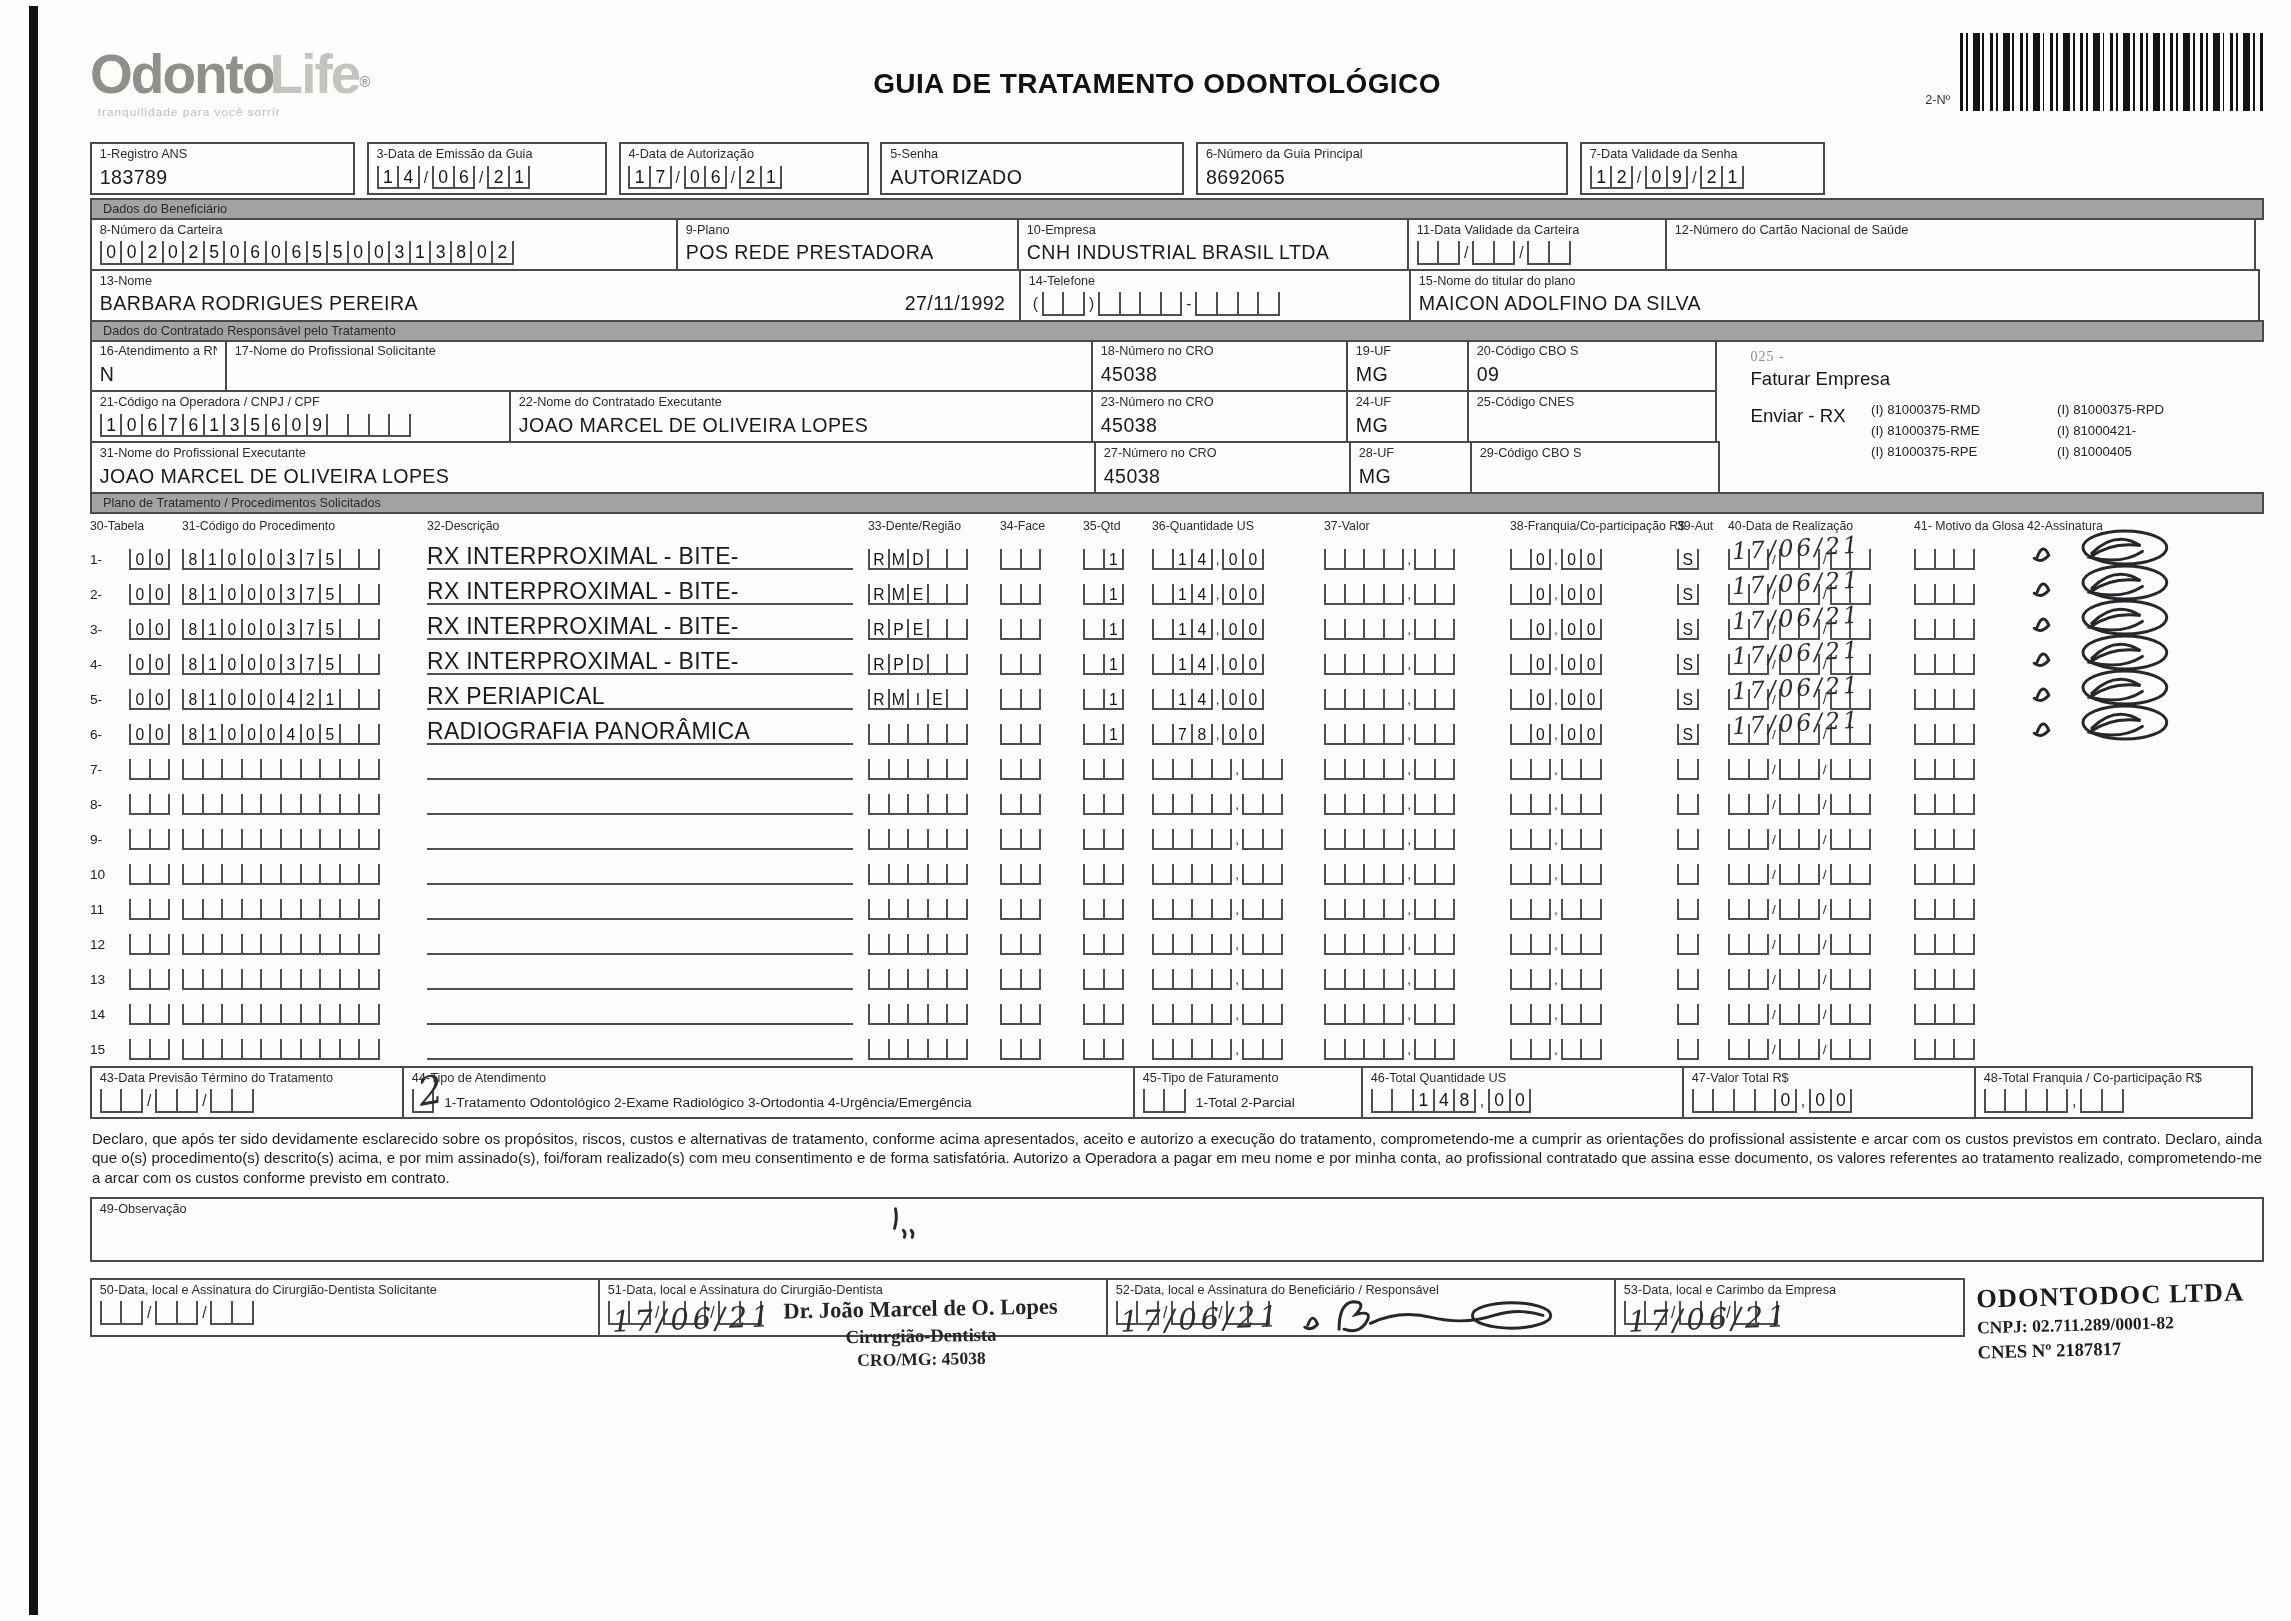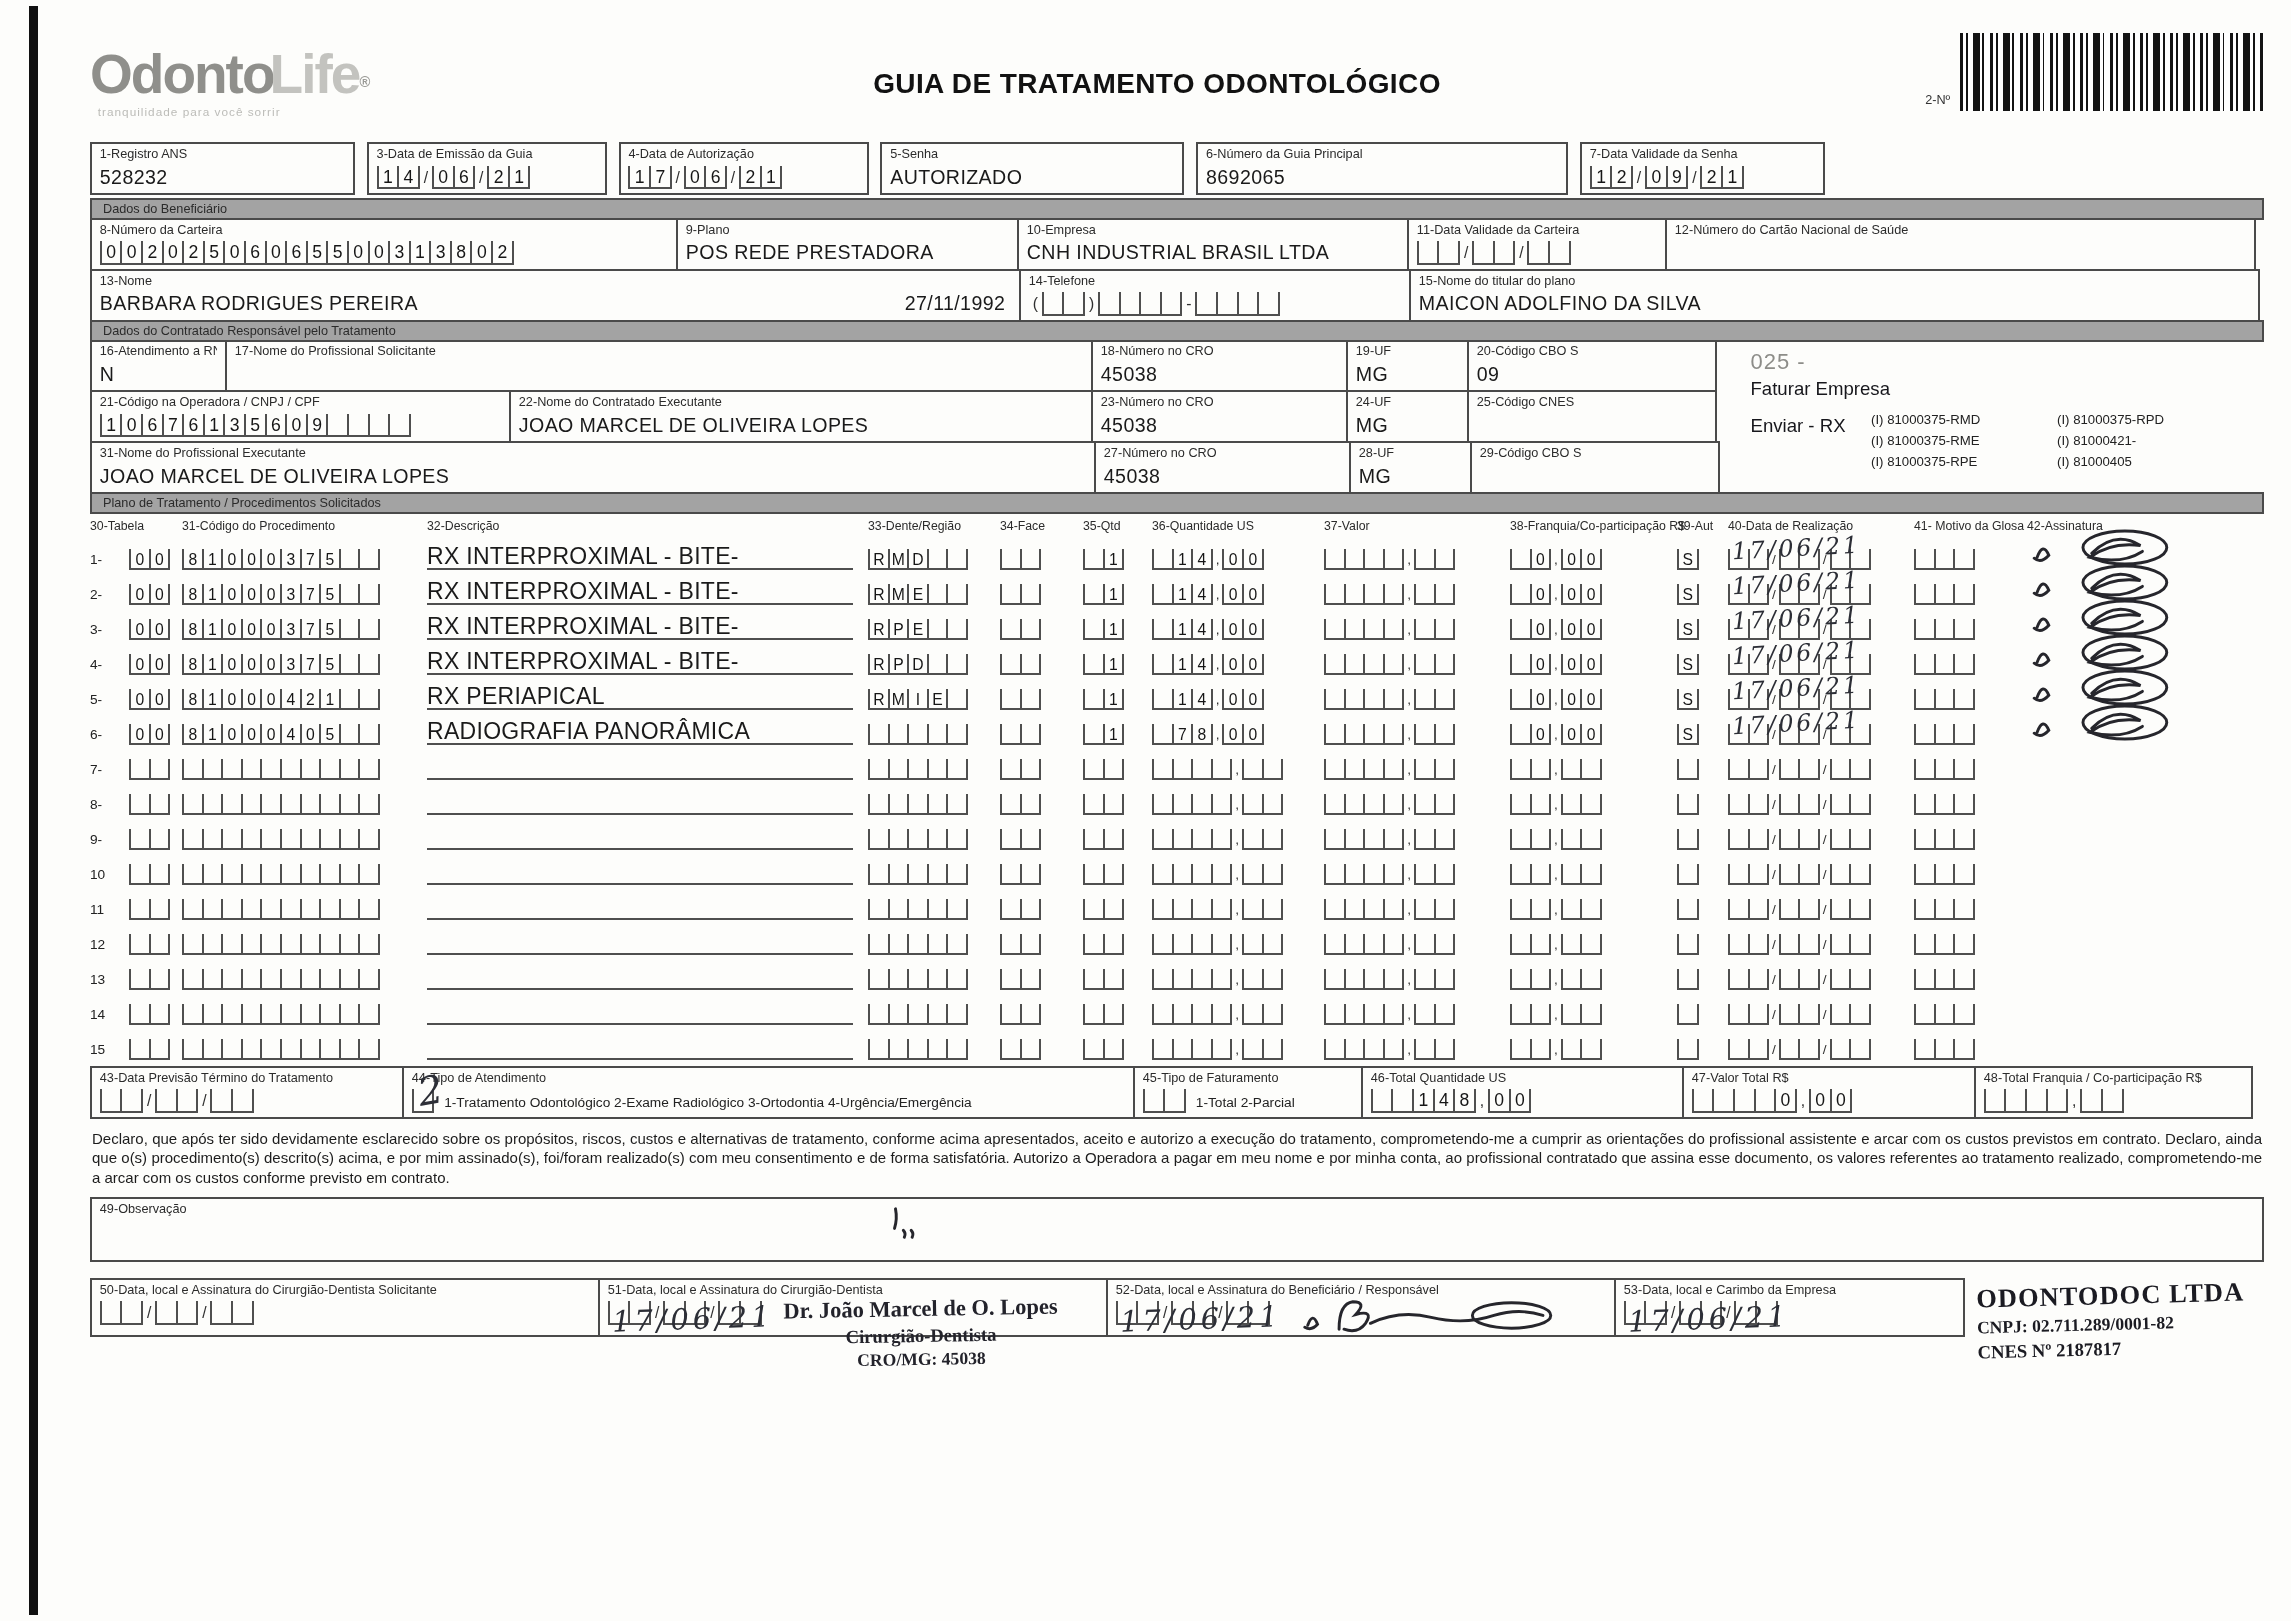--- a/index.html
+++ b/index.html
@@ -40,21 +40,21 @@
   
   .comb{display:inline-flex;align-items:flex-end;padding-top:3.9px;}
   .comb-cell{width:20.6px;height:23.5px;border-left:2px solid #4f4f4f;border-bottom:2px solid #4f4f4f;text-align:center;font-size:17.6px;line-height:23.5px;color:#161616;}
   .comb-end{width:0;height:23.5px;border-left:2px solid #4f4f4f;}
   .comb-sep{font-size:15.7px;line-height:23.5px;padding:0 3.9px;color:#2f2f2f;}
 
   
   .contratado-wrap{display:flex;}
   .contratado-left{width:1635px;}
   .right-notes{flex:1;padding:7.8px 0 0 25.5px;}
-  .note-code{font-size:22px;color:#8d8d89;letter-spacing:1px;}
+  .note-code{font-size:14px;color:#8d8d89;letter-spacing:1px;font-family:Liberation Serif, serif;}
   .note-strong{font-size:18.6px;color:#17171c;margin-top:2.9px;white-space:nowrap;}
   .notes-flex{display:flex;gap:25.5px;margin-top:11.8px;}
   .note-refs{display:grid;grid-template-columns:186px 167px;font-size:13.2px;color:#222;row-gap:5.9px;}
 
   
   .ptable{margin-top:2px;}
   .thead{display:flex;font-size:12.3px;color:#2b2b2b;margin:4.9px 0 2px;}
   .th{white-space:nowrap;overflow:visible;}
   .trow{display:flex;align-items:flex-end;height:35px;}
   .tcell{display:inline-flex;align-items:flex-end;}
@@ -124,21 +124,21 @@
         <div class="barcode-row">
           <span class="barcode-label">2-Nº</span>
           <div class="barcode"></div>
         </div>
       </div>
     </div>
 
     <div class="frow gapped">
       <div class="fbox" style="width:265px">
         <div class="flabel">1-Registro ANS</div>
-        <div class="fvalue">528232</div>
+        <div class="fvalue">183789</div>
       </div>
       <div class="fbox" style="width:240px">
         <div class="flabel">3-Data de Emissão da Guia</div>
         <span class="comb">
             <span class="comb-cell">1</span>
             <span class="comb-cell">4</span>
             <span class="comb-end"></span>
             <span class="comb-sep">/</span>
             <span class="comb-cell">0</span>
             <span class="comb-cell">6</span>

